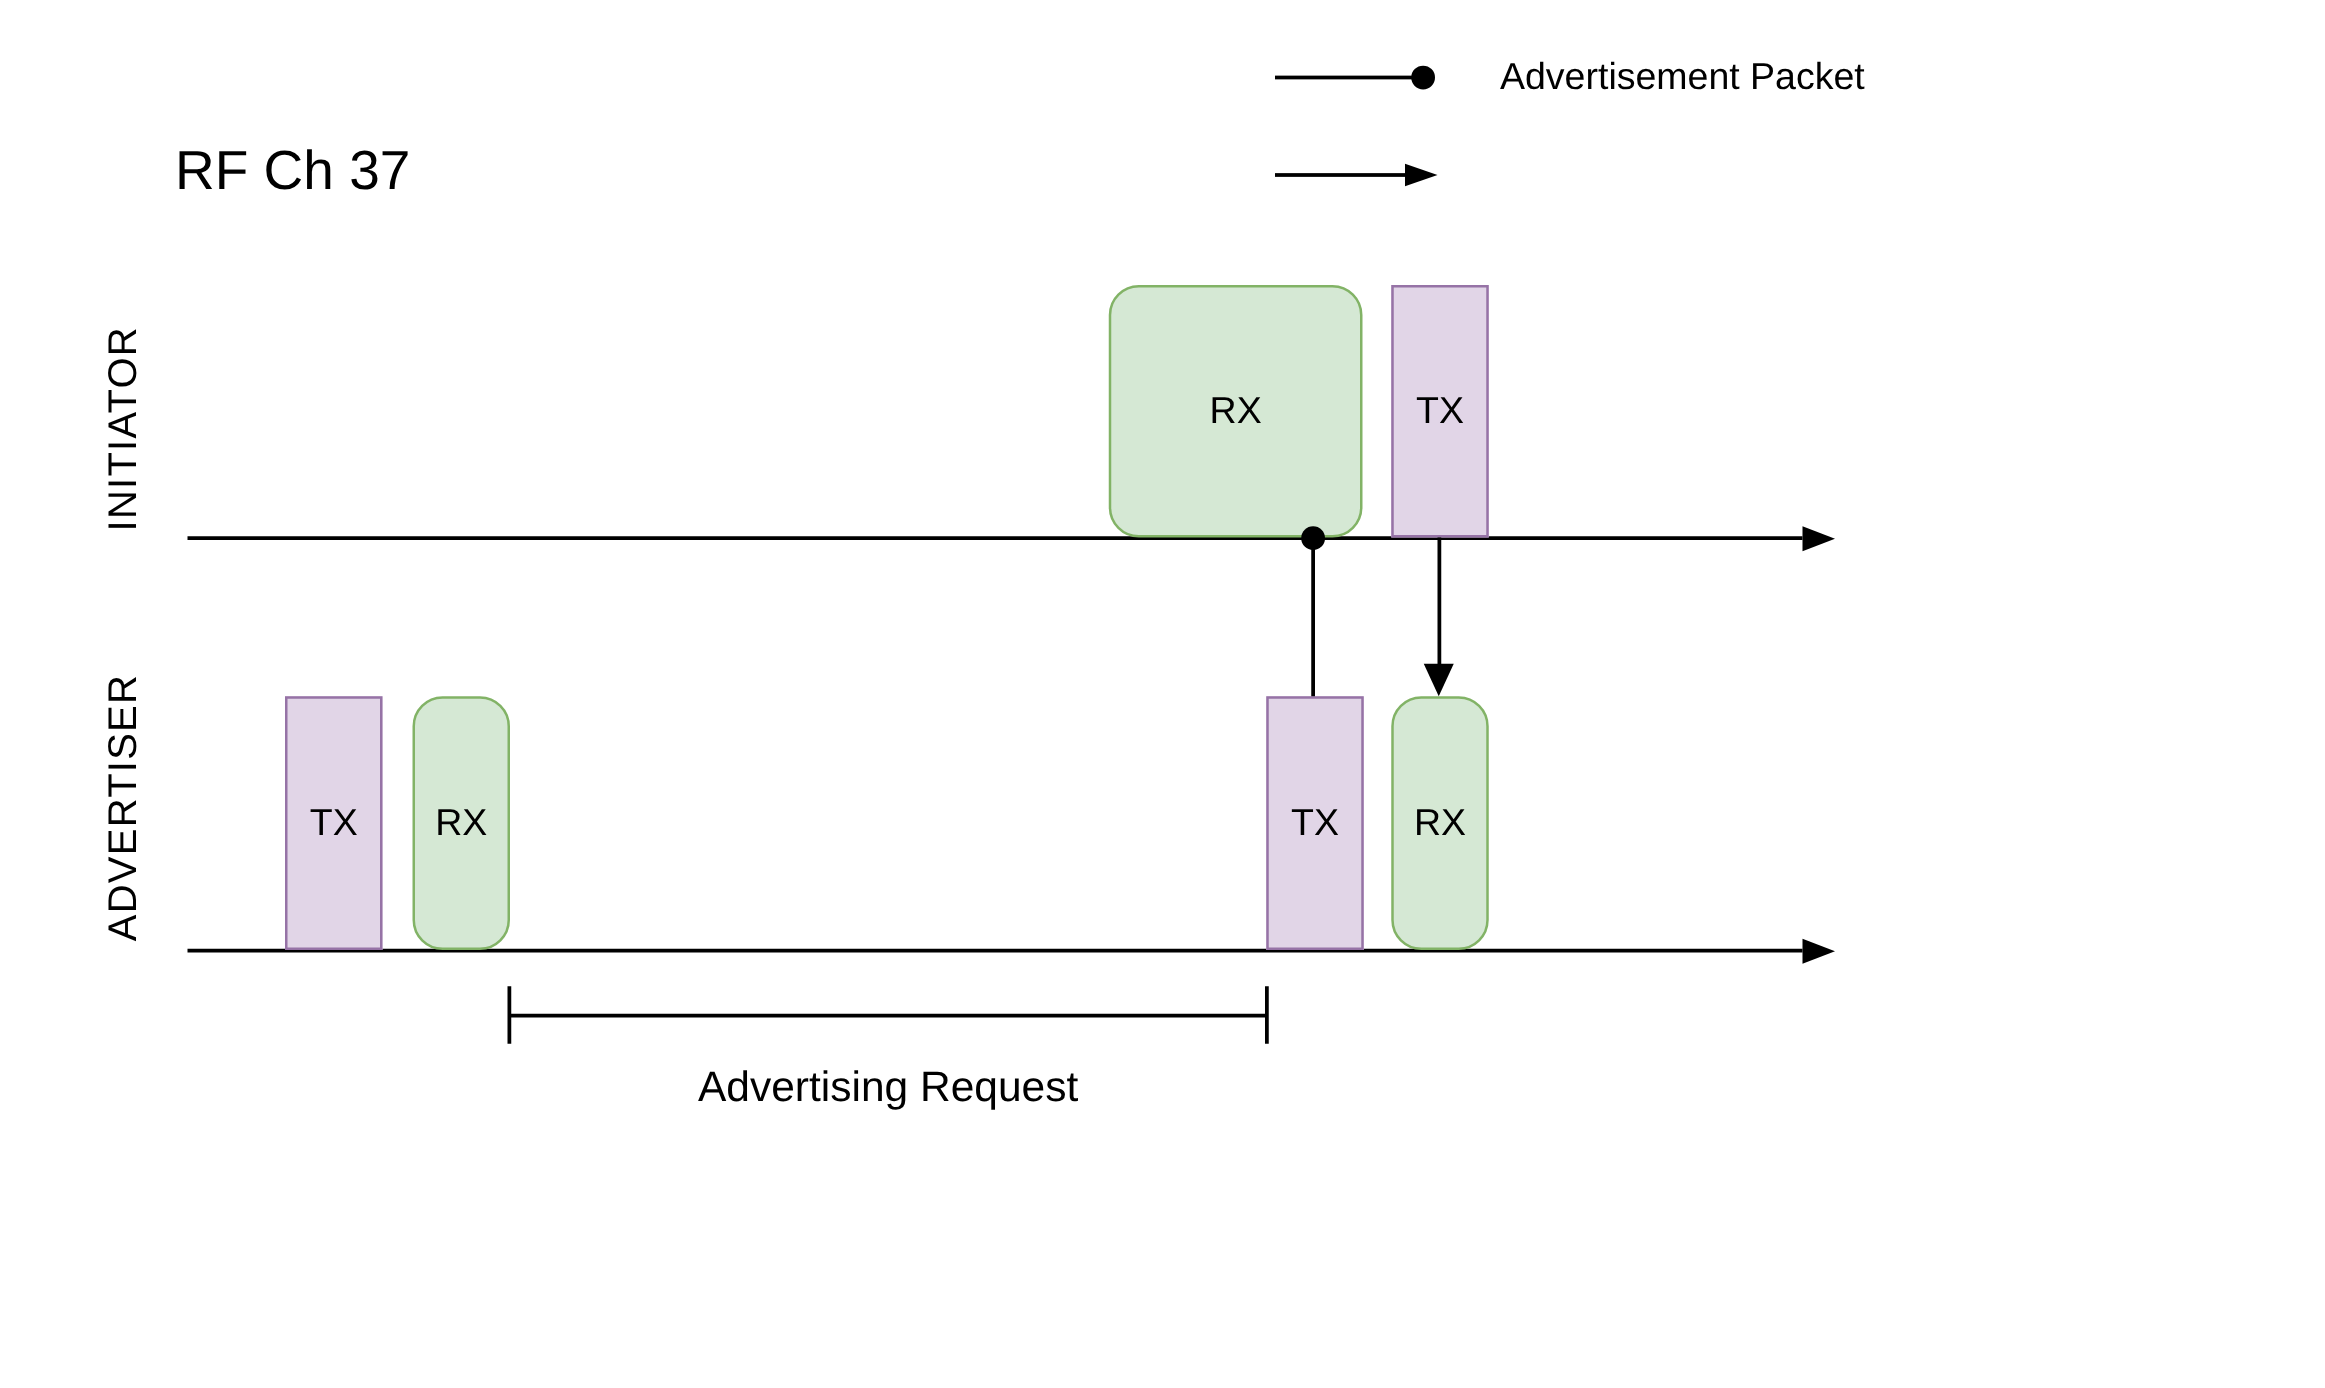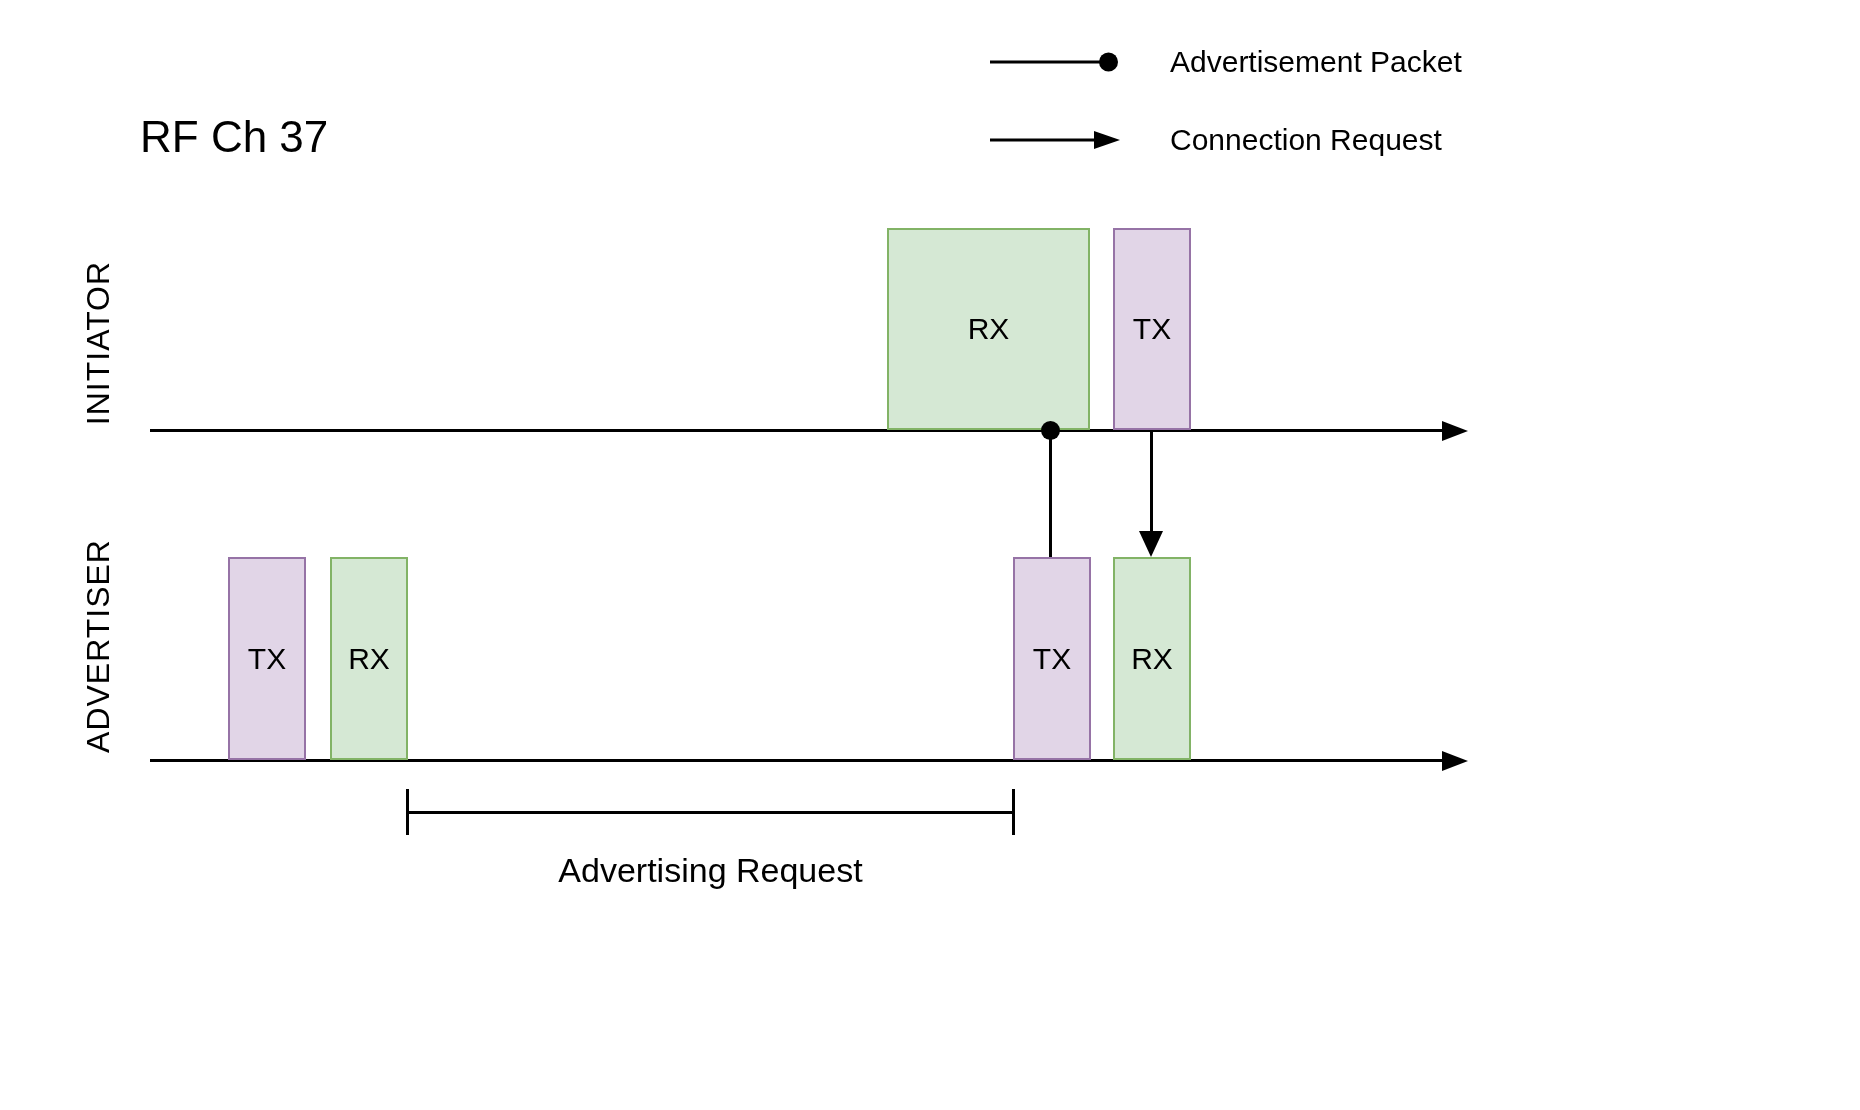--- a/index.html
+++ b/index.html
@@ -26,21 +26,21 @@
     position: absolute;
     left: 140px;
     top: 112px;
     font-size: 44px;
     white-space: nowrap;
   }
 
   
   .legend-row {
     position: absolute;
-    left: 990px;
+    left: 1020px;
     height: 44px;
     display: flex;
     align-items: center;
   }
   .legend-row.row1 { top: 40px; }
   .legend-row.row2 { top: 118px; }
   .legend-symbol {
     position: relative;
     width: 130px;
     height: 24px;
@@ -117,21 +117,21 @@
   
   .box {
     position: absolute;
     display: flex;
     align-items: center;
     justify-content: center;
     font-size: 30px;
     border: 2px solid;
   }
   .box.purple { background: var(--purple-fill); border-color: var(--purple-border); }
-  .box.green  { background: var(--green-fill);  border-color: var(--green-border); }
+  .box.green  { background: var(--green-fill);  border-color: var(--green-border); border-radius: 24px; }
 
   .box.initiator-rx  { left: 887px;  top: 228px; width: 203px; height: 202px; }
   .box.initiator-tx  { left: 1113px; top: 228px; width: 78px;  height: 202px; }
   .box.advertiser-tx1 { left: 228px;  top: 557px; width: 78px; height: 203px; }
   .box.advertiser-rx1 { left: 330px;  top: 557px; width: 78px; height: 203px; }
   .box.advertiser-tx2 { left: 1013px; top: 557px; width: 78px; height: 203px; }
   .box.advertiser-rx2 { left: 1113px; top: 557px; width: 78px; height: 203px; }
 
   
   .vline {
@@ -200,21 +200,20 @@
       <div class="sym-line"></div>
       <div class="sym-dot"></div>
     </div>
     <div class="legend-label">Advertisement Packet</div>
   </div>
   <div class="legend-row row2">
     <div class="legend-symbol conn-request-symbol">
       <div class="sym-line"></div>
       <div class="sym-arrowhead"></div>
     </div>
-    <div class="legend-label">Connection Request</div>
   </div>
 
   <div class="lane-label initiator">INITIATOR</div>
   <div class="lane-label advertiser">ADVERTISER</div>
 
   <div class="timeline initiator-line">
     <div class="arrow-right"></div>
   </div>
   <div class="timeline advertiser-line">
     <div class="arrow-right"></div>

